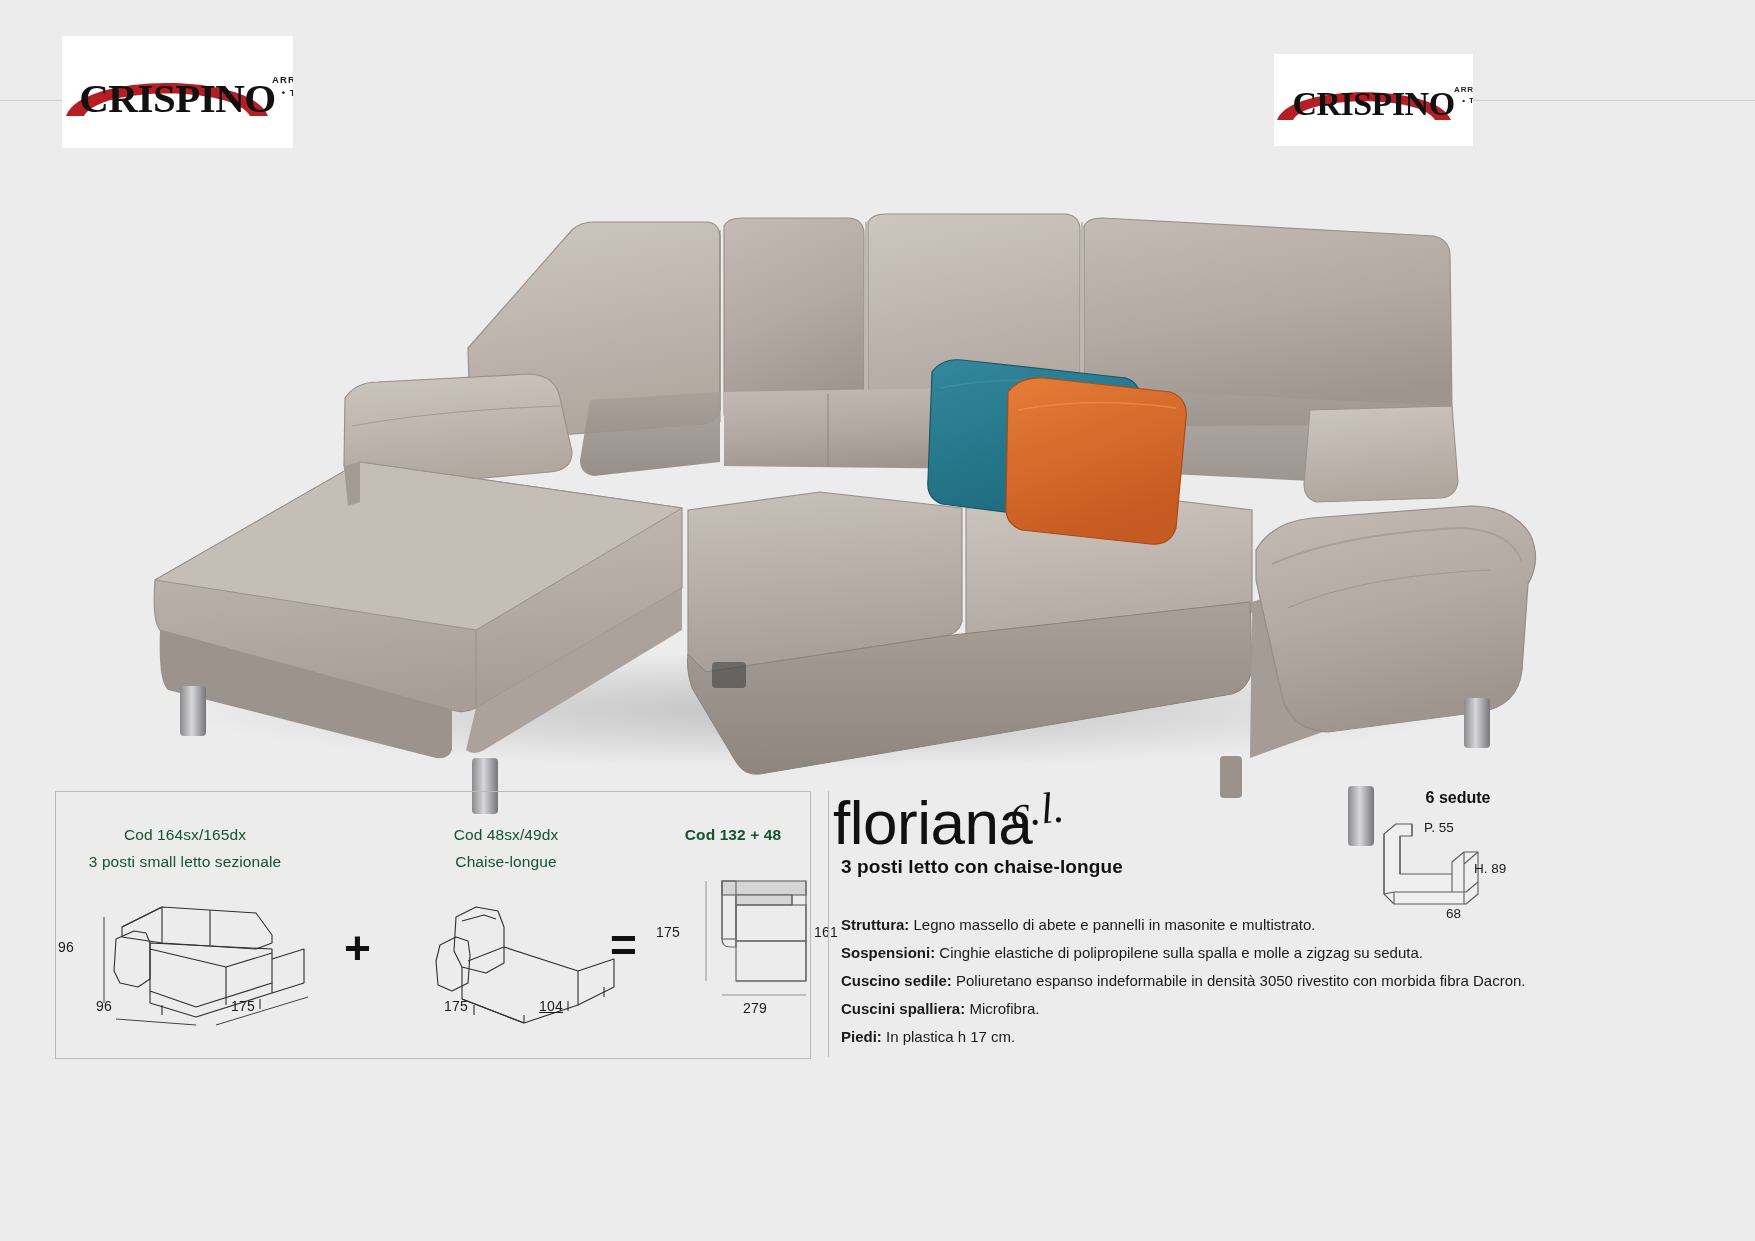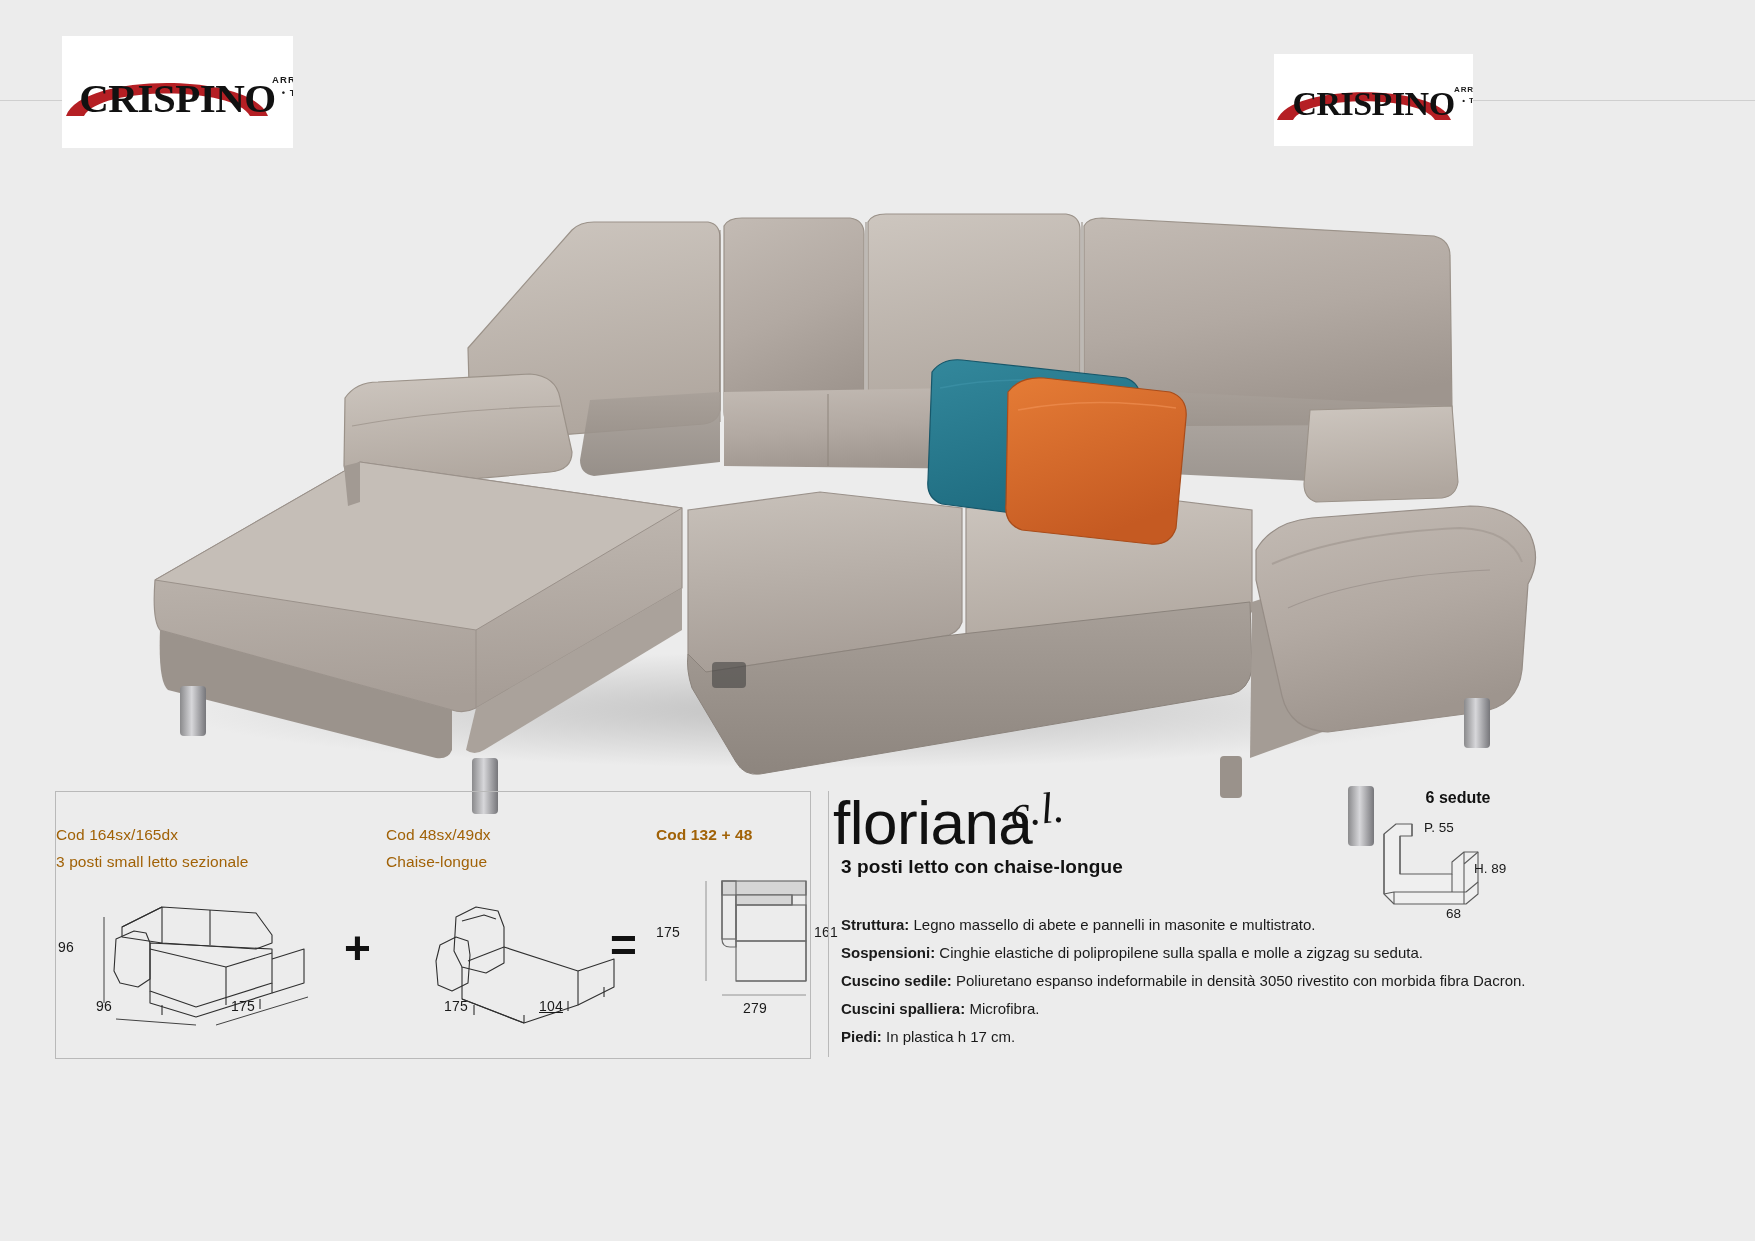--- a/index.html
+++ b/index.html
@@ -49,21 +49,21 @@
   .guide.h1{left:0;top:100px;width:62px;height:1px;}
   .guide.h2{left:1473px;top:100px;width:282px;height:1px;}
 
   
   .combo-panel{
     position:absolute;left:55px;top:791px;width:754px;height:266px;
     border:1px solid #b9b9b9;background:transparent;
   }
   .combo-col{position:absolute;top:0;height:100%;}
   .combo-title{
-    text-align:left;font-size:15.5px;color:#a16207;
+    text-align:center;font-size:15.5px;color:#14532d;
     line-height:1.75;letter-spacing:0.1px;
   }
   .combo-title.bold{font-weight:700;}
 
   .op{
     position:absolute;font-weight:900;color:#111;
     font-size:46px;line-height:1;
   }
 
   .dim{

